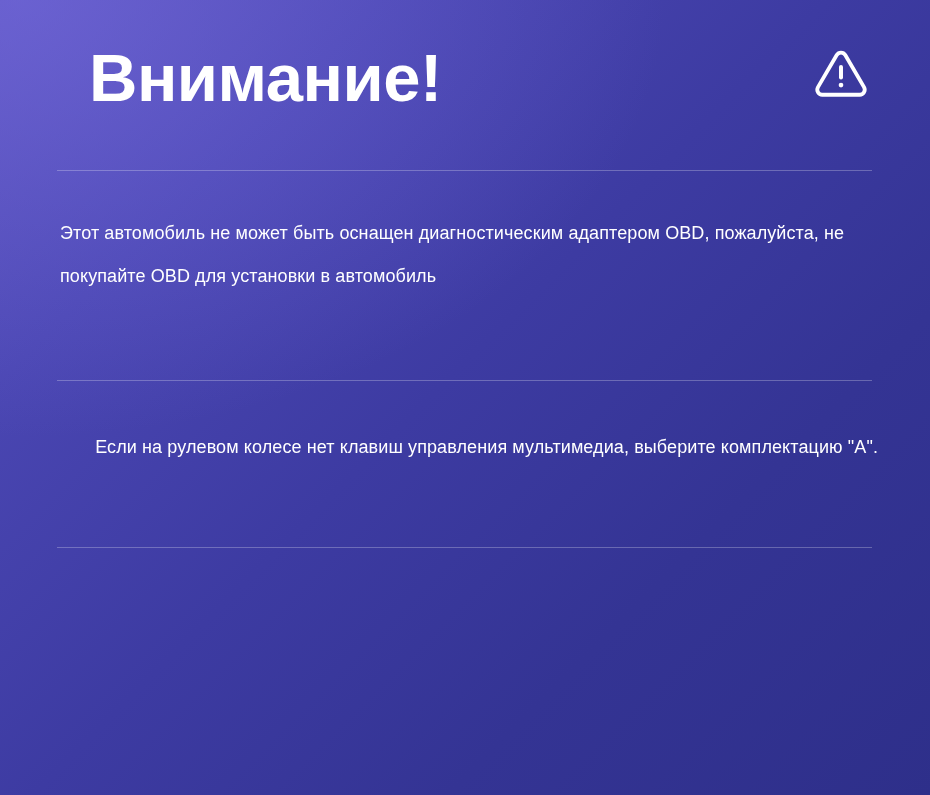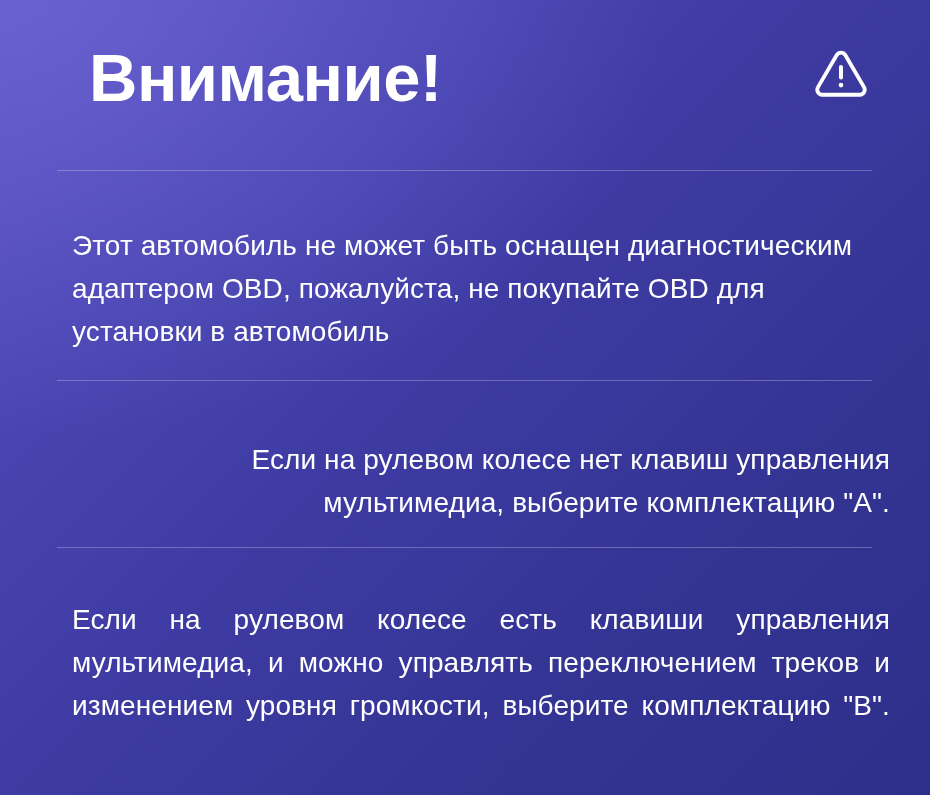--- a/index.html
+++ b/index.html
@@ -69,22 +69,22 @@
   }
   #divider-1 { top: 170px; }
   #divider-2 { top: 380px; }
   #divider-3 { top: 547px; }
 
   
   .para {
     position: absolute;
     left: 57px;
     width: 818px;
-    margin: 15px;
-    font-size: 28px;
+    margin: 3px;
+    font-size: 18px;
     line-height: 43px;
     font-weight: 400;
     color: #ffffff;
     letter-spacing: 0.1px;
   }
   #para-1 { top: 209px; }
   #para-2 { top: 423px; text-align: right; }
   #para-3 {
     top: 583px;
     text-align: justify;
@@ -117,15 +117,14 @@
   <div class="divider" id="divider-1"></div>
 
   <p class="para" id="para-1">Этот автомобиль не может быть оснащен диагностическим адаптером OBD, пожалуйста, не покупайте OBD для установки в автомобиль</p>
 
   <div class="divider" id="divider-2"></div>
 
   <p class="para" id="para-2">Если на рулевом колесе нет клавиш управления мультимедиа, выберите комплектацию "A".</p>
 
   <div class="divider" id="divider-3"></div>
 
-  <p class="para" id="para-3">Если на рулевом колесе есть клавиши управления мультимедиа, и можно управлять переключением треков и изменением уровня громкости, выберите комплектацию "B".</p>
 
 </div>
 
 </body></html>

